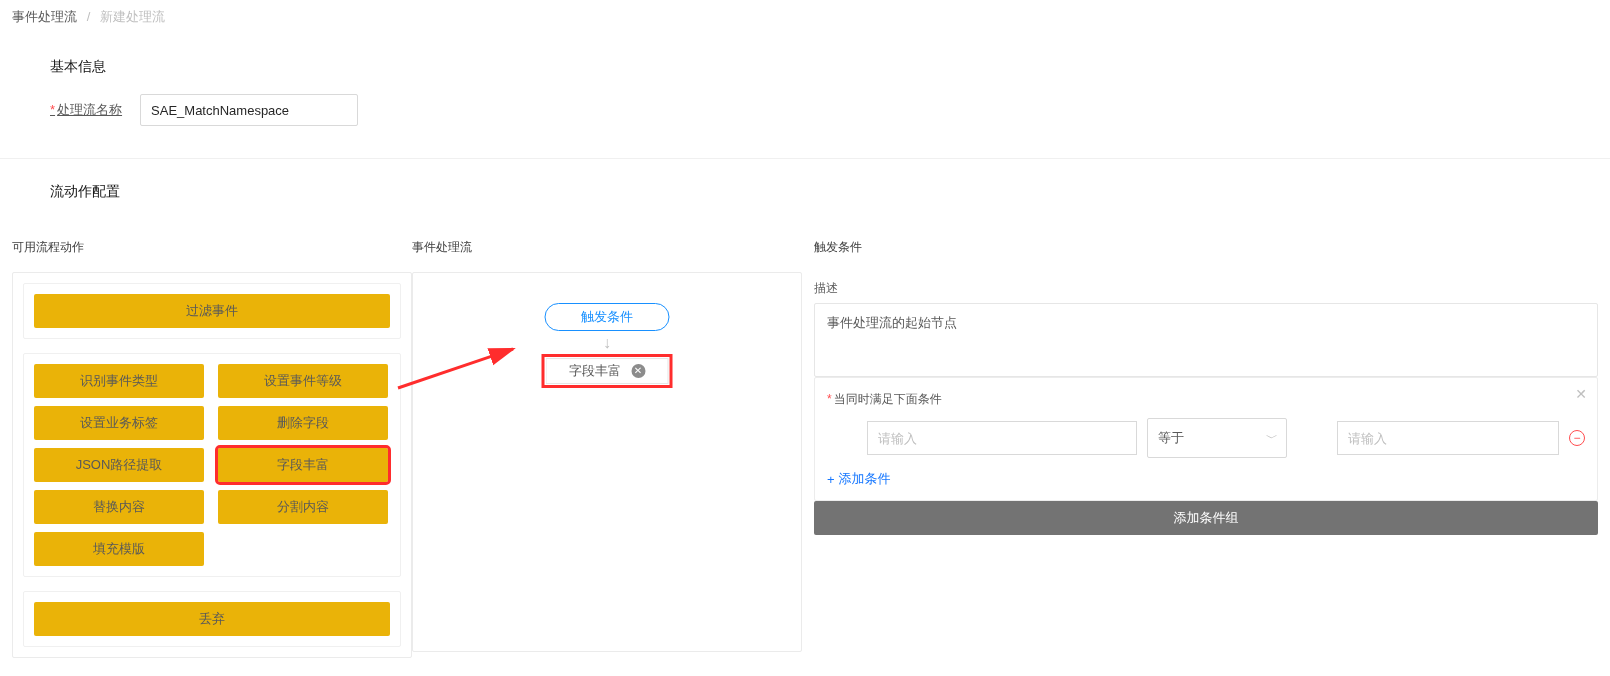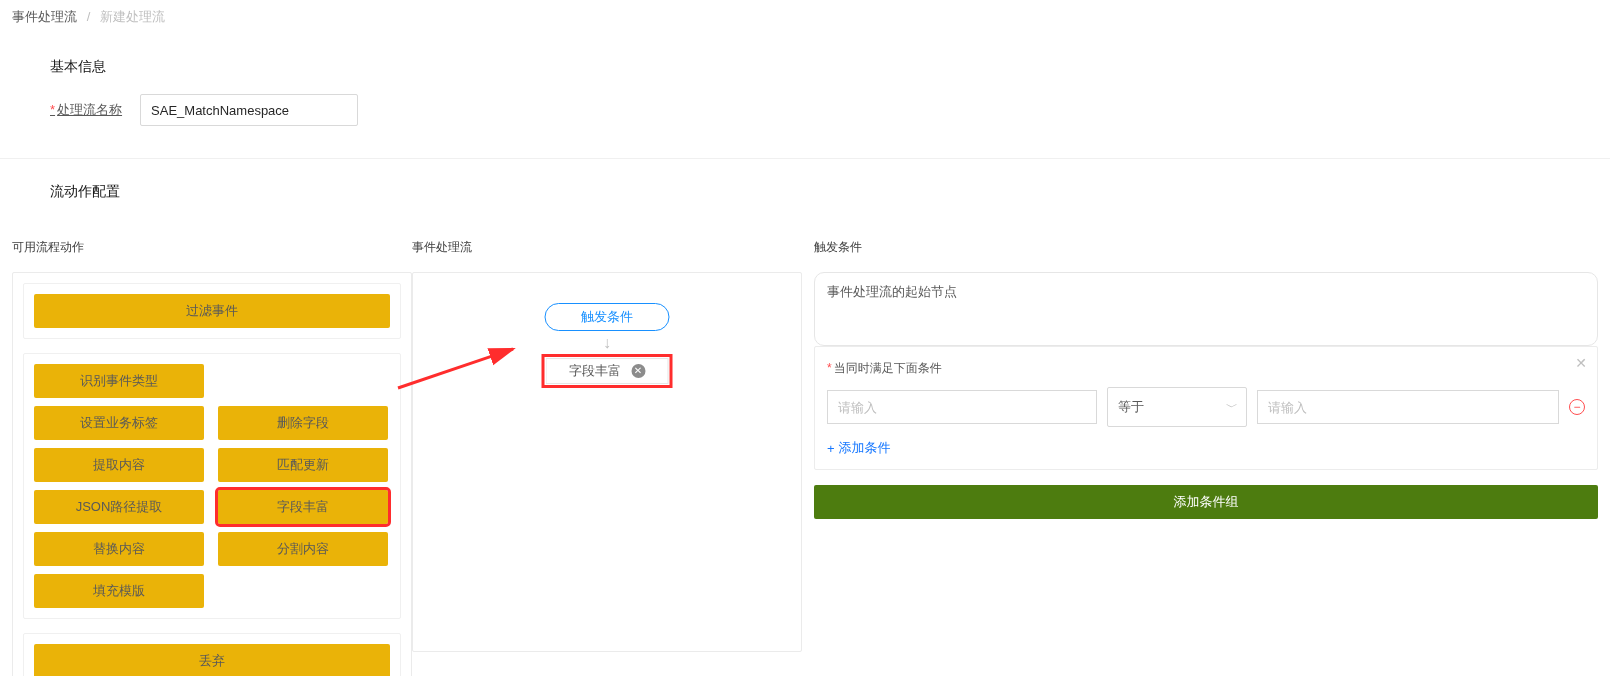--- a/index.html
+++ b/index.html
@@ -67,48 +67,48 @@
     display: inline-flex; align-items: center; justify-content: center; font-size: 10px; line-height: 1;
     cursor: pointer;
   }
 
   
   .red-arrow { position: absolute; top: 70px; left: -20px; width: 230px; height: 50px; pointer-events: none; }
 
   
   .trigger-sub { font-size: 12px; color: #595959; margin: 8px 0 6px 0; }
   .desc-box {
-    width: 100%; height: 74px; border: 1px solid #e6e6e6; border-radius: 10px; padding: 10px 12px;
+    width: 100%; height: 74px; border: 1px solid #e6e6e6; border-radius: 2px; padding: 10px 12px;
     font-size: 13px; color: #595959; resize: none;
   }
   .cond-hint { font-size: 12px; color: #595959; margin: 16px 0 10px 0; }
 
   .cond-group { border: 1px solid #ececec; border-radius: 2px; padding: 12px; position: relative; }
   .cond-group .close-x { position: absolute; top: 8px; right: 10px; color: #bfbfbf; font-size: 14px; cursor: pointer; }
   .cond-label { font-size: 12px; color: #595959; }
   .cond-label.required::before { content: "*"; color: #ff4d4f; margin-right: 2px; }
 
   .cond-row { display: flex; align-items: center; gap: 10px; margin: 10px 0 2px 0; }
   .field-input {
     height: 34px; border: 1px solid #d9d9d9; border-radius: 0; padding: 0 10px; font-size: 13px;
-    color: #262626; background: #fff; outline: none;
+    color: #262626; background: #fff; outline: none; margin-left: 40px;
   }
   .field-input::placeholder { color: #bfbfbf; }
   .fld-a { width: 270px; }
   .sel {
     height: 40px; width: 140px; border: 1px solid #d9d9d9; border-radius: 2px; padding: 0 28px 0 10px;
     font-size: 13px; color: #595959; background: #fff; display: flex; align-items: center; position: relative; cursor: pointer;
   }
   .sel .chev { position: absolute; right: 8px; top: 50%; transform: translateY(-50%); color: #bfbfbf; font-size: 12px; }
   .fld-b { flex: 1; }
   .minus-circle { width: 16px; height: 16px; border: 1px solid #ff4d4f; border-radius: 50%; display: inline-flex; align-items: center; justify-content: center; color: #ff4d4f; font-size: 12px; cursor: pointer; }
 
   .add-cond { color: #1677ff; font-size: 13px; margin-top: 10px; cursor: pointer; display: inline-flex; align-items: center; gap: 4px; }
   .add-group-btn {
-    margin-top: 15px; height: 34px; padding: 0 16px; background: #4d7c0f; color: #fff; border: none;
+    margin-top: 0; height: 34px; padding: 0 16px; background: #737373; color: #fff; border: none;
     border-radius: 2px; font-size: 13px; cursor: pointer;
   }
 </style>
 </head>
 <body>
 
 <div class="breadcrumb">
   <span class="crumb-link">事件处理流</span>
   <span class="sep">/</span>
   <span class="crumb-current">新建处理流</span>
@@ -136,28 +136,25 @@
 
       <div class="group-top">
         <div class="pill-row">
           <div class="pill wide">过滤事件</div>
         </div>
       </div>
 
       <div class="group-mid">
         <div class="pill-row">
           <div class="pill">识别事件类型</div>
+          <div class="pill">设置事件等级</div>
         </div>
         <div class="pill-row">
           <div class="pill">设置业务标签</div>
           <div class="pill">删除字段</div>
-        </div>
-        <div class="pill-row">
-          <div class="pill">提取内容</div>
-          <div class="pill">匹配更新</div>
         </div>
         <div class="pill-row">
           <div class="pill">JSON路径提取</div>
           <div class="pill highlight">字段丰富</div>
         </div>
         <div class="pill-row">
           <div class="pill">替换内容</div>
           <div class="pill">分割内容</div>
         </div>
         <div class="pill-row">
@@ -192,20 +189,21 @@
           </marker>
         </defs>
         <line x1="5" y1="45" x2="120" y2="6" stroke="#ff2d2d" stroke-width="3" marker-end="url(#ah)"></line>
       </svg>
     </div>
   </div>
 
   <div class="col col-trigger">
     <div class="col-header">触发条件</div>
 
+    <div class="trigger-sub">描述</div>
     <div class="desc-box">事件处理流的起始节点</div>
 
 
     <div class="cond-group">
       <span class="close-x">✕</span>
       <span class="cond-label required">当同时满足下面条件</span>
 
       <div class="cond-row">
         <input class="field-input fld-a" type="text" placeholder="请输入" style="">
         <div class="sel">

